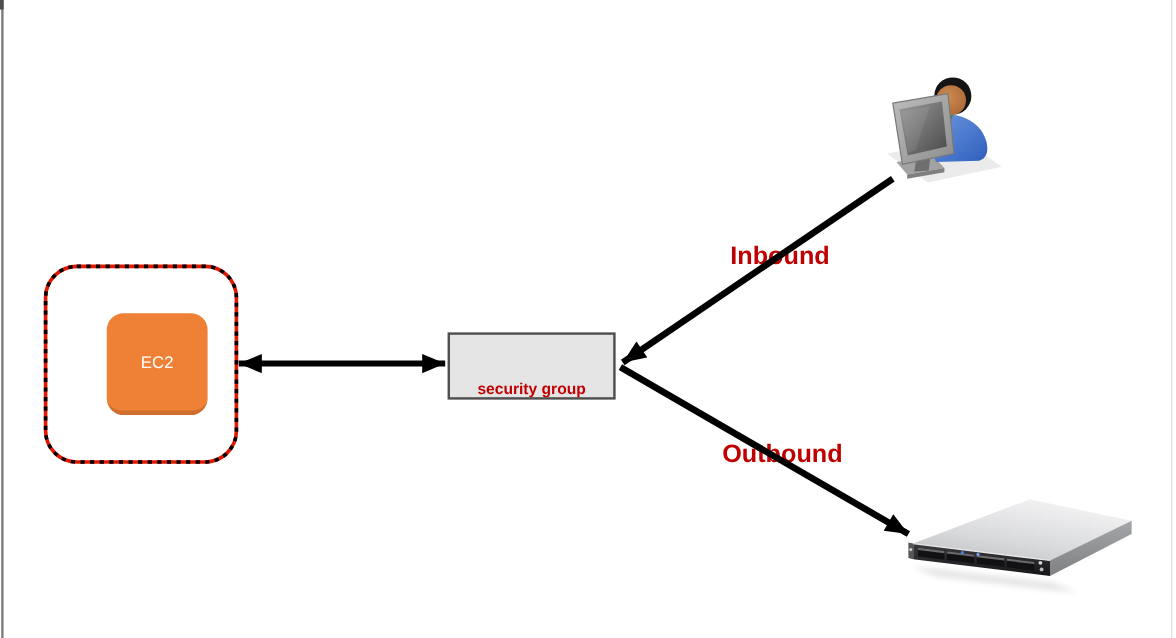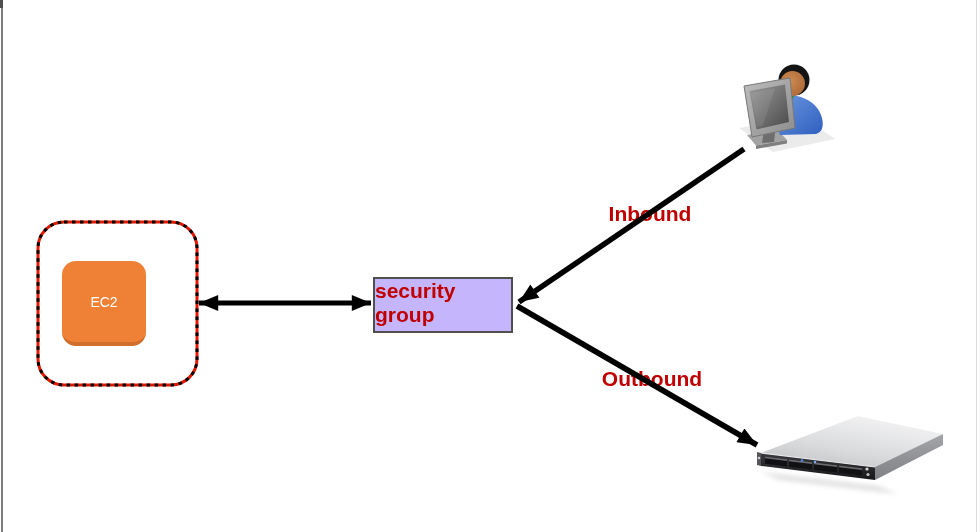--- a/index.html
+++ b/index.html
@@ -4,30 +4,30 @@
 <style>
   html,body{margin:0;padding:0;}
   body{font-family:"Liberation Sans",sans-serif;background:#ffffff;}
   .canvas{position:relative;width:980px;height:532px;background:#ffffff;overflow:hidden;}
 
   .edge-left{position:absolute;left:1px;top:0;width:2px;height:532px;background:#7c7c7c;}
   .corner-notch{position:absolute;left:0;top:0;width:3px;height:8px;background:#4f4f4f;}
   .edge-right{position:absolute;left:976px;top:0;width:1px;height:532px;background:#dcdcdc;}
 
   .ec2-box{
-    position:absolute;left:62px;top:261px;width:84px;height:81px;
+    position:absolute;left:89px;top:261px;width:84px;height:81px;
     background:#ee8136;border-bottom:4px solid #d06f2c;border-radius:14px;
     display:flex;align-items:center;justify-content:center;
     color:#ffffff;font-size:14px;z-index:2;
   }
   .sg-box{
     position:absolute;left:373px;top:277px;width:136px;height:52px;
-    background:#c4b5fd;border:2px solid #4f4f4f;
-    display:flex;align-items:flex-start;justify-content:center;
-    color:#c00000;font-size:21px;font-weight:bold;z-index:2;
+    background:#e5e5e5;border:2px solid #4f4f4f;
+    display:flex;align-items:flex-end;justify-content:center;
+    color:#c00000;font-size:13px;font-weight:bold;z-index:2;
   }
   .flow-label{
     position:absolute;color:#c00000;font-size:21px;font-weight:bold;
     z-index:1;text-align:center;
   }
   .label-inbound{left:598px;top:202px;width:104px;}
   .label-outbound{left:594px;top:367px;width:116px;}
 
   .overlay{position:absolute;left:0;top:0;width:980px;height:532px;z-index:5;pointer-events:none;}
   .icon-abs{position:absolute;z-index:2;}

